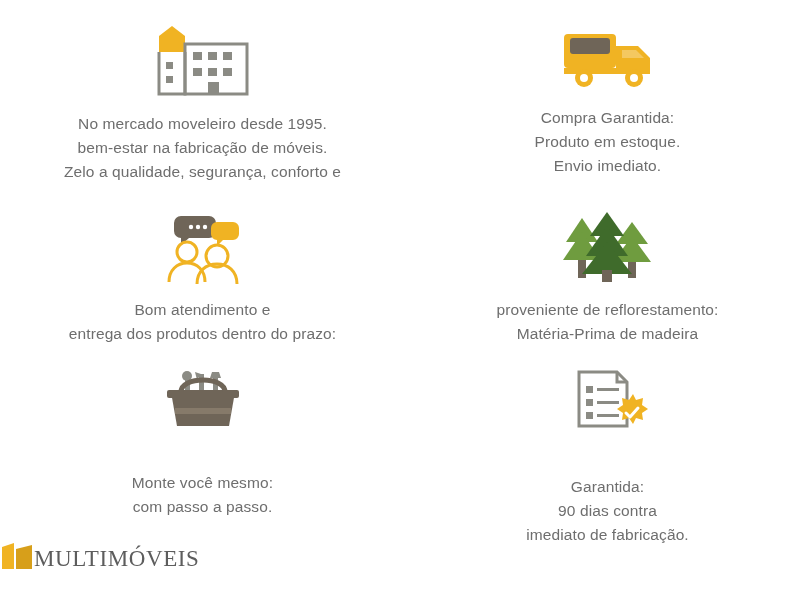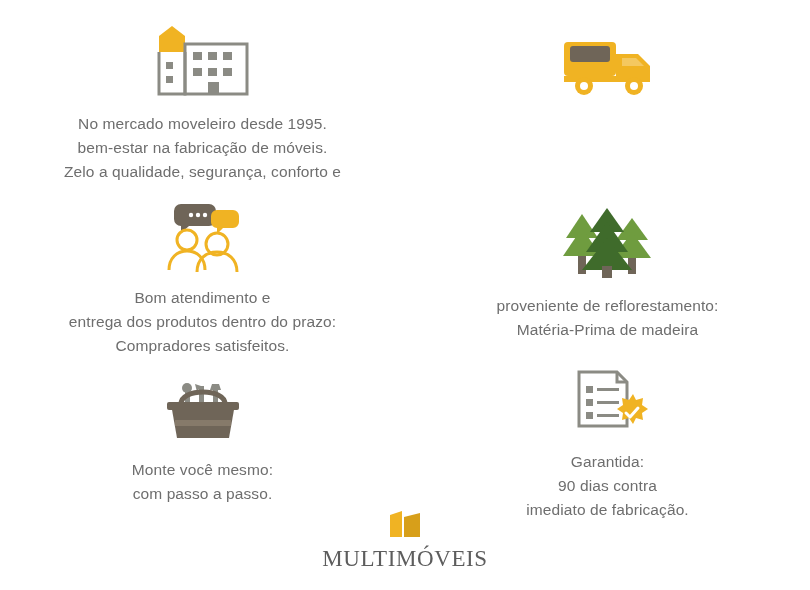--- a/index.html
+++ b/index.html
@@ -30,22 +30,22 @@
   }
   .cell {
     width: 50%;
     box-sizing: border-box;
     display: flex;
     flex-direction: column;
     align-items: center;
     padding: 14px 20px 10px 20px;
   }
   .cell.row1 { height: 180px; }
-  .cell.row2 { height: 168px; }
-  .cell.row3 { height: 160px; }
+  .cell.row2 { height: 168px; justify-content: flex-end; }
+  .cell.row3 { height: 160px; gap: 25px; }
   .icon-wrap {
     height: 78px;
     display: flex;
     align-items: flex-end;
     justify-content: center;
   }
   .caption {
     margin-top: 14px;
     text-align: center;
     font-size: 15.5px;
@@ -55,21 +55,20 @@
   }
   .caption .line { display: block; white-space: nowrap; }
 
   
   .brand {
     position: absolute;
     left: 0;
     bottom: 18px;
     width: 810px;
     display: flex;
-    flex-direction: column;
     align-items: center;
   }
   .brand-mark {
     width: 34px;
     height: 30px;
     position: relative;
   }
   .brand-name {
     margin-top: 7px;
     font-size: 23px;
@@ -127,20 +126,25 @@
           <path d="M66 26 L80 26 L88 34 L66 34 Z" fill="#ffffff" opacity="0.28"></path>
 
           <rect x="8" y="44" width="86" height="6" fill="#f0b323"></rect>
 
           <circle cx="28" cy="54" r="9" fill="#f0b323"></circle>
           <circle cx="28" cy="54" r="4" fill="#ffffff"></circle>
           <circle cx="78" cy="54" r="9" fill="#f0b323"></circle>
           <circle cx="78" cy="54" r="4" fill="#ffffff"></circle>
         </svg>
       </div>
+      <div class="caption">
+        <span class="line">Compra Garantida:</span>
+        <span class="line">Produto em estoque.</span>
+        <span class="line">Envio imediato.</span>
+      </div>
     </div>
 
     <div class="cell row2">
       <div class="icon-wrap">
         <svg width="104" height="70" viewBox="0 0 104 70" aria-hidden="true">
 
           <path d="M30 2 h28 a7 7 0 0 1 7 7 v8 a7 7 0 0 1 -7 7 h-20 l-8 7 v-7 a7 7 0 0 1 -7 -7 v-8 a7 7 0 0 1 7 -7 z" fill="#6f6558"></path>
           <circle cx="40" cy="13" r="2.2" fill="#ffffff"></circle>
           <circle cx="47" cy="13" r="2.2" fill="#ffffff"></circle>
           <circle cx="54" cy="13" r="2.2" fill="#ffffff"></circle>
@@ -149,21 +153,20 @@
           <circle cx="36" cy="38" r="10" fill="none" stroke="#f0b323" stroke-width="3"></circle>
           <path d="M18 68 c0 -12 8 -19 18 -19 c10 0 18 7 18 19" fill="none" stroke="#f0b323" stroke-width="3"></path>
 
           <circle cx="66" cy="42" r="11" fill="none" stroke="#f0b323" stroke-width="3"></circle>
           <path d="M46 70 c0 -13 9 -20 20 -20 c11 0 20 7 20 20" fill="none" stroke="#f0b323" stroke-width="3"></path>
         </svg>
       </div>
       <div class="caption">
         <span class="line">Bom atendimento e</span>
         <span class="line">entrega dos produtos dentro do prazo:</span>
-        <span class="line">Compradores satisfeitos.</span>
       </div>
     </div>
 
     <div class="cell row2">
       <div class="icon-wrap">
         <svg width="100" height="72" viewBox="0 0 100 72" aria-hidden="true">
 
           <path d="M24 6 L40 30 L8 30 Z" fill="#6f9c3f"></path>
           <path d="M24 20 L43 48 L5 48 Z" fill="#6f9c3f"></path>
           <rect x="20" y="48" width="8" height="18" fill="#6f6558"></rect>

